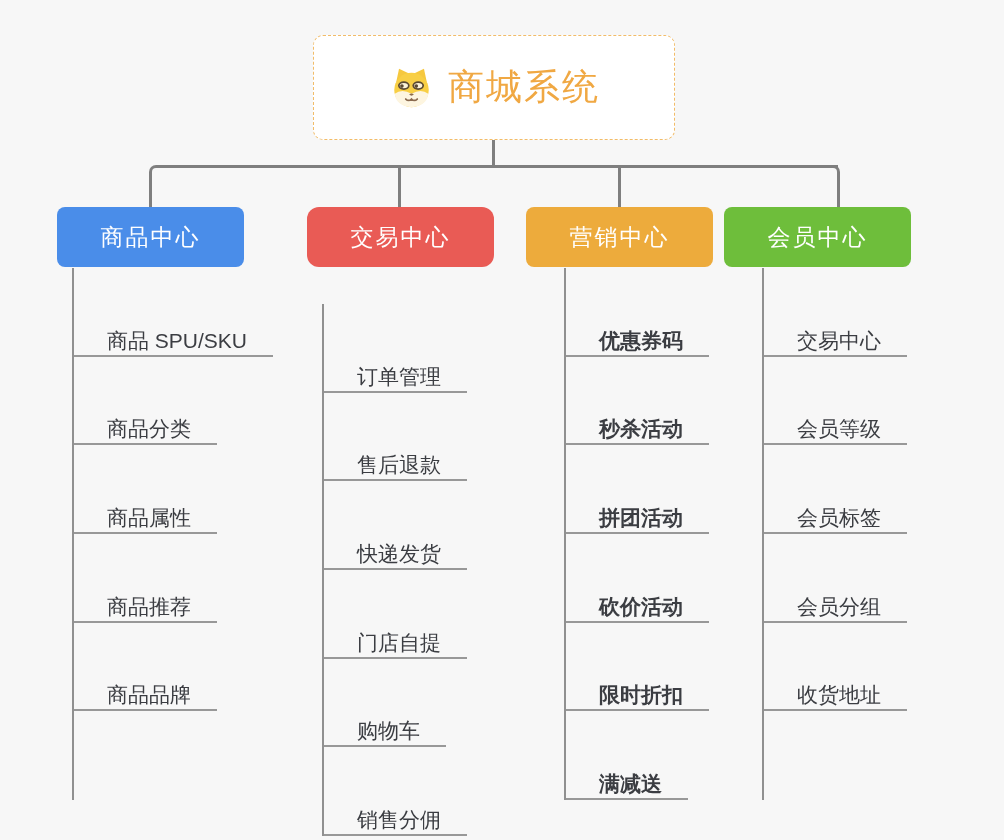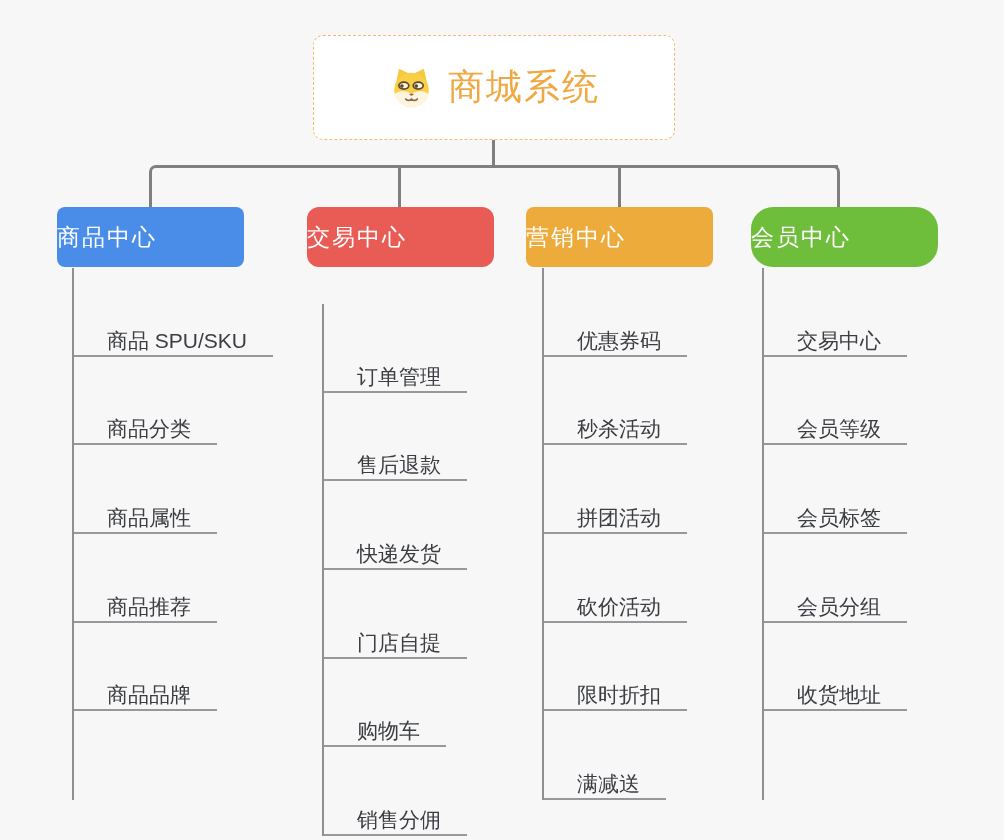--- a/index.html
+++ b/index.html
@@ -56,40 +56,41 @@
   #drop-2 { left: 618px; top: 166px; width: 3px; height: 43px; }
 
   
   .branch-node {
     position: absolute;
     top: 207px;
     width: 187px; height: 60px;
     border-radius: 8px;
     display: flex;
     align-items: center;
+    justify-content: center;
     color: #ffffff;
     font-size: 23px;
     letter-spacing: 2px;
     cursor: default;
   }
   .node-0 { left: 57px; }
   .node-1 { left: 307px; }
   .node-2 { left: 526px; }
-  .node-3 { left: 751px; border-radius: 22px; }
+  .node-3 { left: 724px; }
 
   
   .column {
     position: absolute;
     top: 268px;
     height: 532px;
     border-left: 2px solid #909090;
   }
   .col-0 { left: 72px; }
   .col-1 { left: 322px; margin-top: 36px; }
-  .col-2 { left: 542px; }
+  .col-2 { left: 564px; font-weight: bold; }
   .col-3 { left: 762px; }
   .slot {
     height: 88.66px;
     display: flex;
     align-items: flex-end;
   }
   .leaf {
     border-bottom: 2px solid #989898;
     padding: 0 26px 0 33px;
     font-size: 21px;

